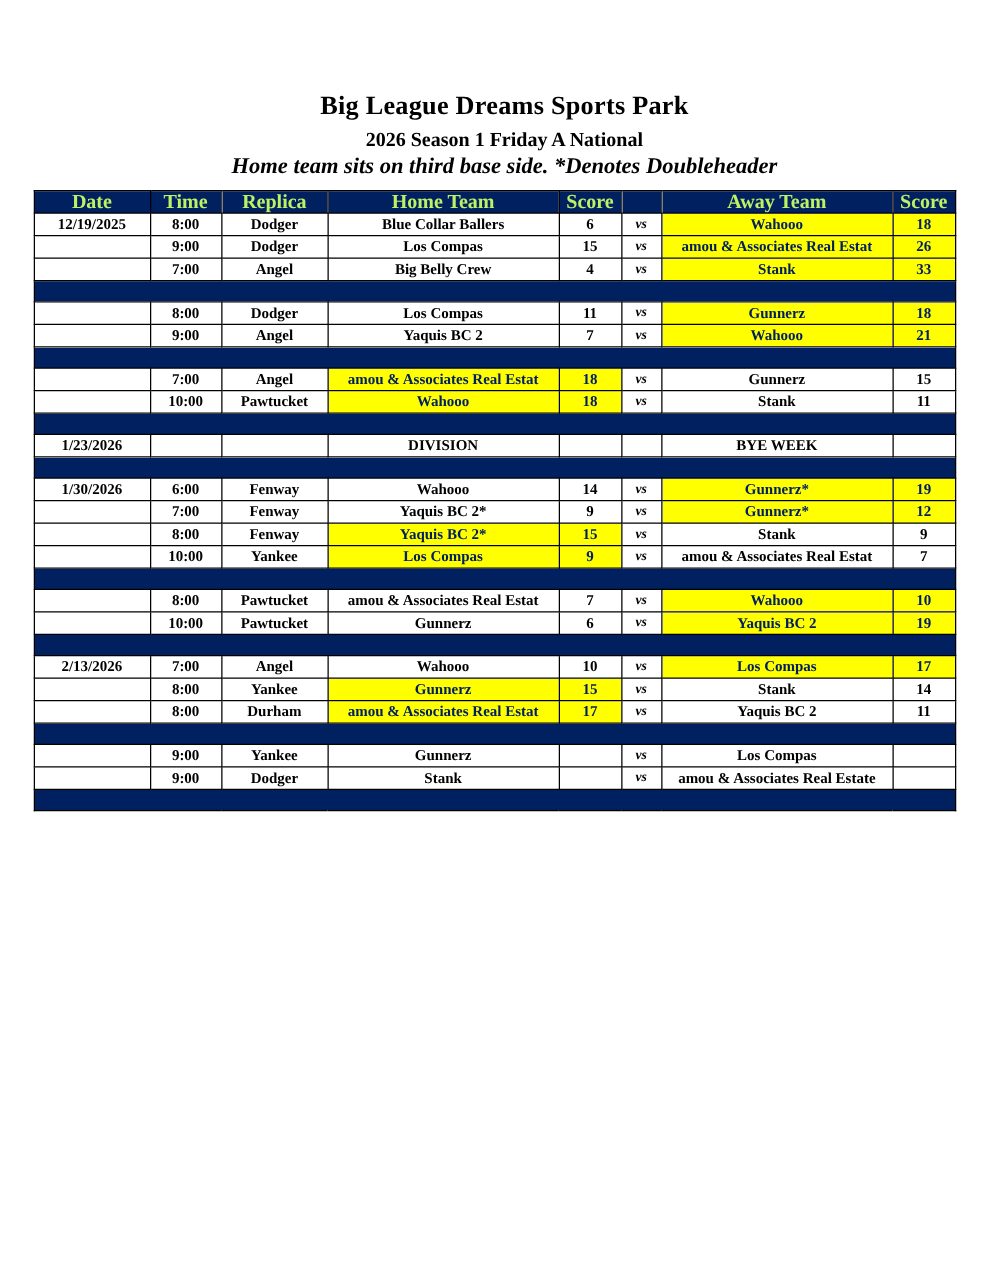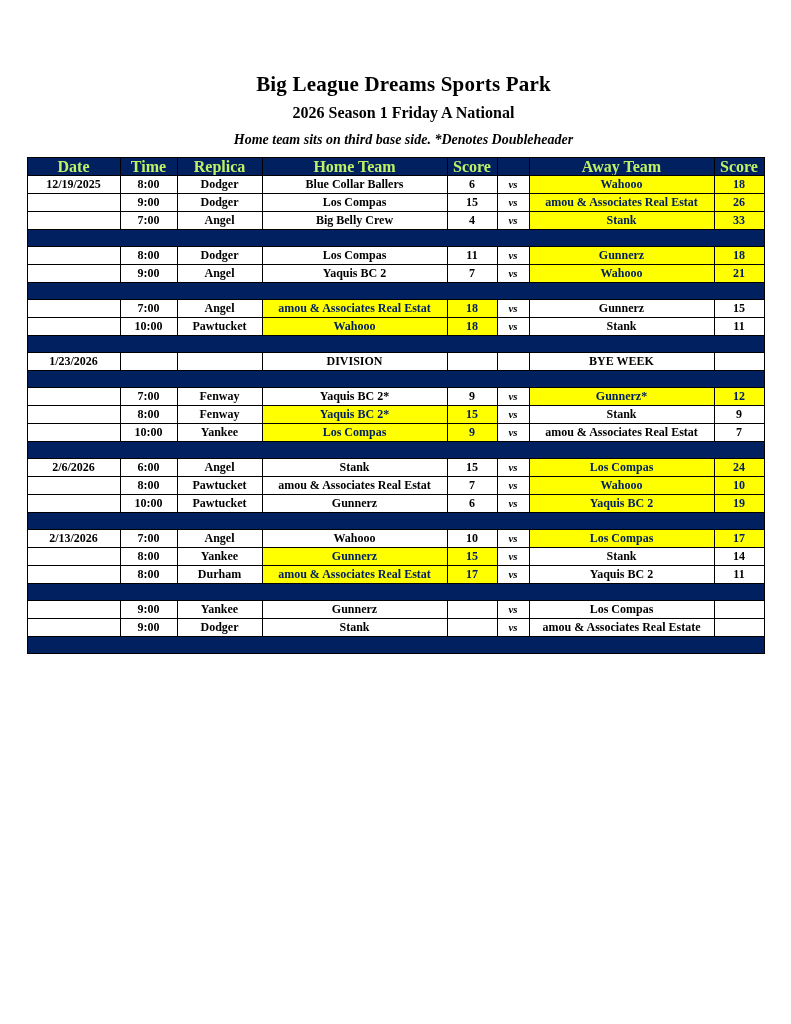--- a/index.html
+++ b/index.html
@@ -19,24 +19,23 @@
     font-weight: bold;
     margin: 0;
     letter-spacing: 0.2px;
   }
   .subtitle {
     font-size: 16px;
     font-weight: bold;
     margin: 7px 0 0 0;
   }
   .note {
-    font-size: 14px;
+    font-size: 18px;
     font-weight: bold;
     font-style: italic;
-    margin-top: 10px;
   }
   table.schedule {
     border-collapse: collapse;
     table-layout: fixed;
     width: 737px;
     margin: 9px auto 0 auto;
   }
   .schedule th, .schedule td {
     border: 1px solid #000000;
     padding: 0 1px;
@@ -189,20 +188,30 @@
           <td class="c-team">DIVISION</td>
           <td class="c-score"></td>
           <td class="c-vs"></td>
           <td class="c-team">BYE WEEK</td>
           <td class="c-score"></td>
         </tr>
         <tr class="separator">
           <td colspan="8"></td>
         </tr>
         <tr>
+          <td class="c-date">1/30/2026</td>
+          <td class="c-time">6:00</td>
+          <td class="c-replica">Fenway</td>
+          <td class="c-team">Wahooo</td>
+          <td class="c-score">14</td>
+          <td class="c-vs">vs</td>
+          <td class="c-team win">Gunnerz*</td>
+          <td class="c-score win">19</td>
+        </tr>
+        <tr>
           <td class="c-date"></td>
           <td class="c-time">7:00</td>
           <td class="c-replica">Fenway</td>
           <td class="c-team">Yaquis BC 2*</td>
           <td class="c-score">9</td>
           <td class="c-vs">vs</td>
           <td class="c-team win">Gunnerz*</td>
           <td class="c-score win">12</td>
         </tr>
         <tr>
@@ -220,30 +229,20 @@
           <td class="c-time">10:00</td>
           <td class="c-replica">Yankee</td>
           <td class="c-team win">Los Compas</td>
           <td class="c-score win">9</td>
           <td class="c-vs">vs</td>
           <td class="c-team">amou &amp; Associates Real Estat</td>
           <td class="c-score">7</td>
         </tr>
         <tr class="separator">
           <td colspan="8"></td>
-        </tr>
-        <tr>
-          <td class="c-date">2/6/2026</td>
-          <td class="c-time">6:00</td>
-          <td class="c-replica">Angel</td>
-          <td class="c-team">Stank</td>
-          <td class="c-score">15</td>
-          <td class="c-vs">vs</td>
-          <td class="c-team win">Los Compas</td>
-          <td class="c-score win">24</td>
         </tr>
         <tr>
           <td class="c-date"></td>
           <td class="c-time">8:00</td>
           <td class="c-replica">Pawtucket</td>
           <td class="c-team">amou &amp; Associates Real Estat</td>
           <td class="c-score">7</td>
           <td class="c-vs">vs</td>
           <td class="c-team win">Wahooo</td>
           <td class="c-score win">10</td>

